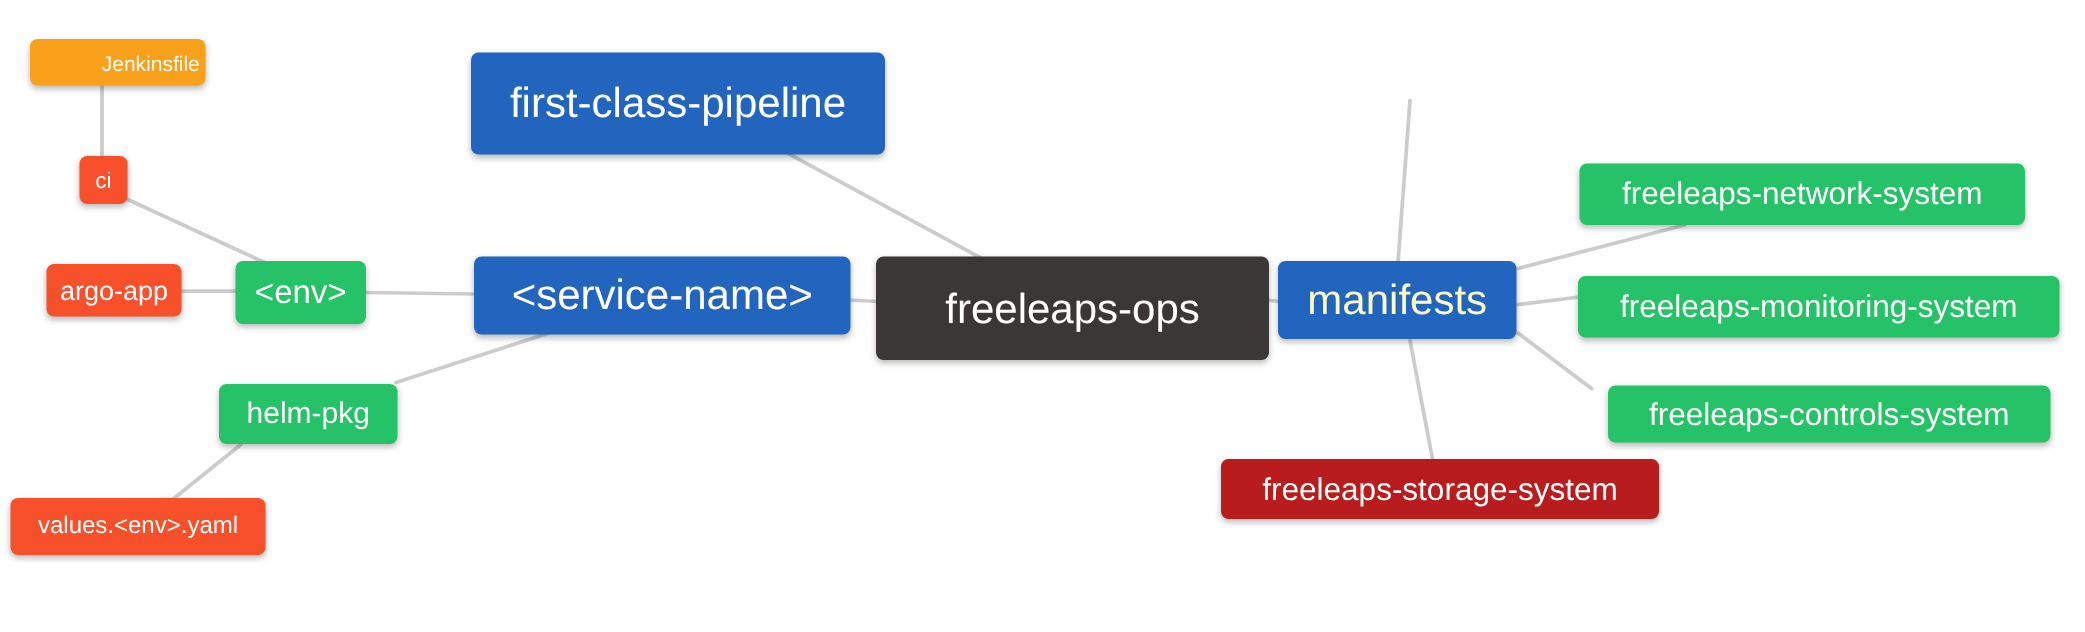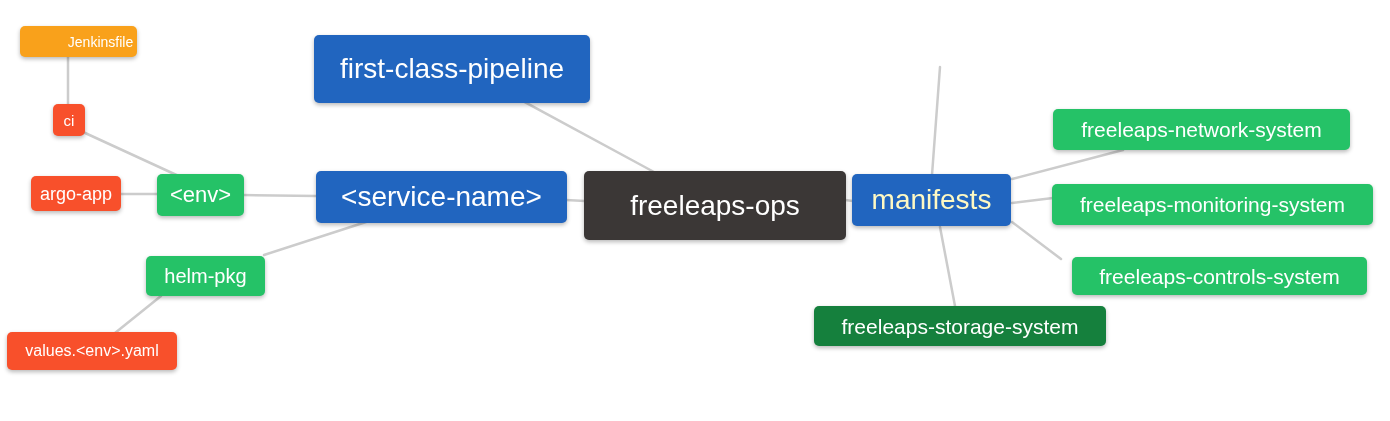--- a/index.html
+++ b/index.html
@@ -93,16 +93,16 @@
     </div>
     <div class="node" style="left: 1053px; top: 109px; width: 297px; height: 41px; font-size: 21px; background: rgb(37, 194, 103); color: rgb(255, 255, 255);">
       <span>freeleaps-network-system</span>
     </div>
     <div class="node" style="left: 1052px; top: 184px; width: 321px; height: 41px; font-size: 21px; background: rgb(37, 194, 103); color: rgb(255, 255, 255);">
       <span>freeleaps-monitoring-system</span>
     </div>
     <div class="node" style="left: 1060px; top: 257px; width: 295px; height: 38px; font-size: 21px; background: rgb(37, 194, 103); color: rgb(255, 255, 255); margin-left: 12px;">
       <span>freeleaps-controls-system</span>
     </div>
-    <div class="node" style="left: 814px; top: 306px; width: 292px; height: 40px; font-size: 21px; background: #15803d; color: rgb(255, 255, 255);">
+    <div class="node" style="left: 814px; top: 306px; width: 292px; height: 40px; font-size: 21px; background: #b91c1c; color: rgb(255, 255, 255);">
       <span>freeleaps-storage-system</span>
     </div>
   </div>
 
 </body></html>

